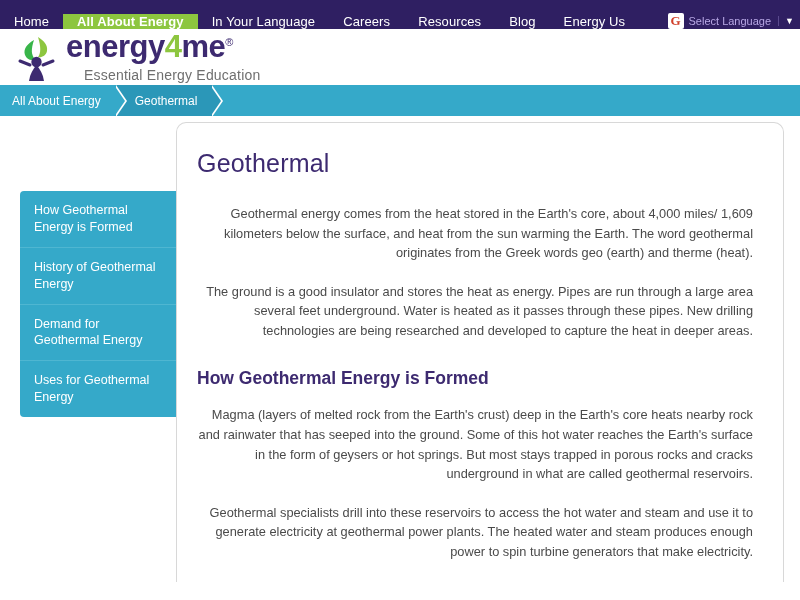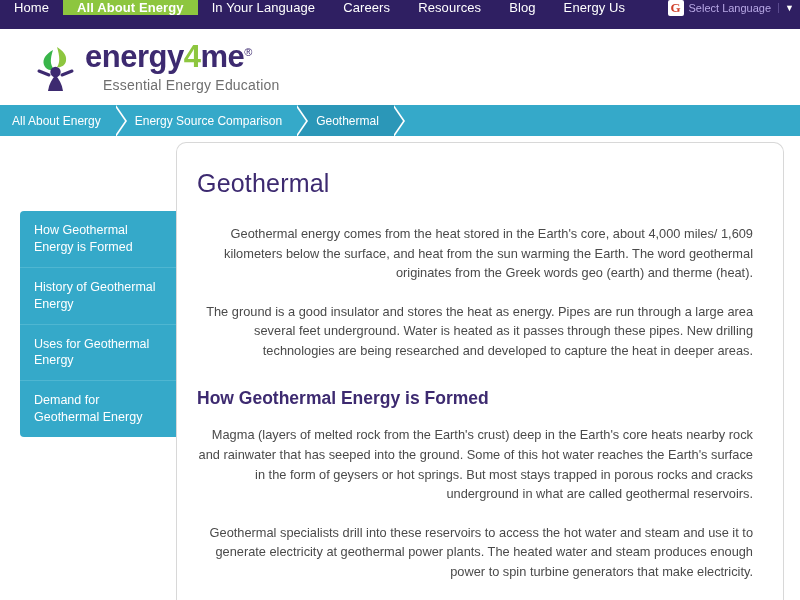--- a/index.html
+++ b/index.html
@@ -7,21 +7,21 @@
     margin: 0; padding: 0;
     width: 800px; height: 600px;
     overflow: hidden;
     font-family: "Liberation Sans", sans-serif;
     background: #ffffff;
   }
 
   
   .topnav {
     display: flex;
-    align-items: flex-start;
+    align-items: flex-end;
     height: 29px;
     background: #2f1f62;
     color: #ffffff;
     font-size: 13px;
   }
   .topnav .nav-item {
     display: flex;
     align-items: center;
     padding: 0 14px;
     color: #ffffff;
@@ -59,25 +59,25 @@
   .lang-caret {
     color: #ffffff;
     font-size: 9px;
     border-left: 1px solid #5a4a8e;
     padding-left: 6px;
     margin-left: 2px;
   }
 
   
   .logoband {
-    height: 76px;
-    background: #ffffff;
-    display: flex;
-    align-items: center;
-    padding-left: 33px;
+    height: 56px;
+    background: #ffffff;
+    display: flex;
+    align-items: center;
+    padding-left: 14px;
   }
   .logo-mark {
     position: relative;
     width: 46px; height: 52px;
     margin-right: 6px;
   }
   .logo-text { position: relative; }
   .logo-title {
     font-size: 31px;
     font-weight: bold;
@@ -236,32 +236,31 @@
     </svg>
   </div>
   <div class="logo-text">
     <div class="logo-title"><span>energy</span><span class="four">4</span><span>me</span><span class="logo-reg">®</span></div>
     <div class="logo-sub">Essential Energy Education</div>
   </div>
 </div>
 
 <div class="crumbbar">
   <div class="crumb">All About Energy</div>
-  <div class="crumb">Energy Source Comparison</div>
   <div class="crumb current">Geothermal</div>
 </div>
 
 <div class="page">
 
   <div class="leftrail">
     <div class="sidemenu">
       <div class="side-item">How Geothermal Energy is Formed</div>
       <div class="side-item">History of Geothermal Energy</div>
+      <div class="side-item">Demand for Geothermal Energy</div>
       <div class="side-item">Uses for Geothermal Energy</div>
-      <div class="side-item">Demand for Geothermal Energy</div>
     </div>
   </div>
 
   <div class="content">
     <h1 class="page-title">Geothermal</h1>
     <p class="body-text">Geothermal energy comes from the heat stored in the Earth's core, about 4,000 miles/ 1,609 kilometers below the surface, and heat from the sun warming the Earth. The word geothermal originates from the Greek words geo (earth) and therme (heat).</p>
     <p class="body-text">The ground is a good insulator and stores the heat as energy. Pipes are run through a large area several feet underground. Water is heated as it passes through these pipes. New drilling technologies are being researched and developed to capture the heat in deeper areas.</p>
     <h2 class="section-title">How Geothermal Energy is Formed</h2>
     <p class="body-text">Magma (layers of melted rock from the Earth's crust) deep in the Earth's core heats nearby rock and rainwater that has seeped into the ground. Some of this hot water reaches the Earth's surface in the form of geysers or hot springs. But most stays trapped in porous rocks and cracks underground in what are called geothermal reservoirs.</p>
     <p class="body-text">Geothermal specialists drill into these reservoirs to access the hot water and steam and use it to generate electricity at geothermal power plants. The heated water and steam produces enough power to spin turbine generators that make electricity.</p>

